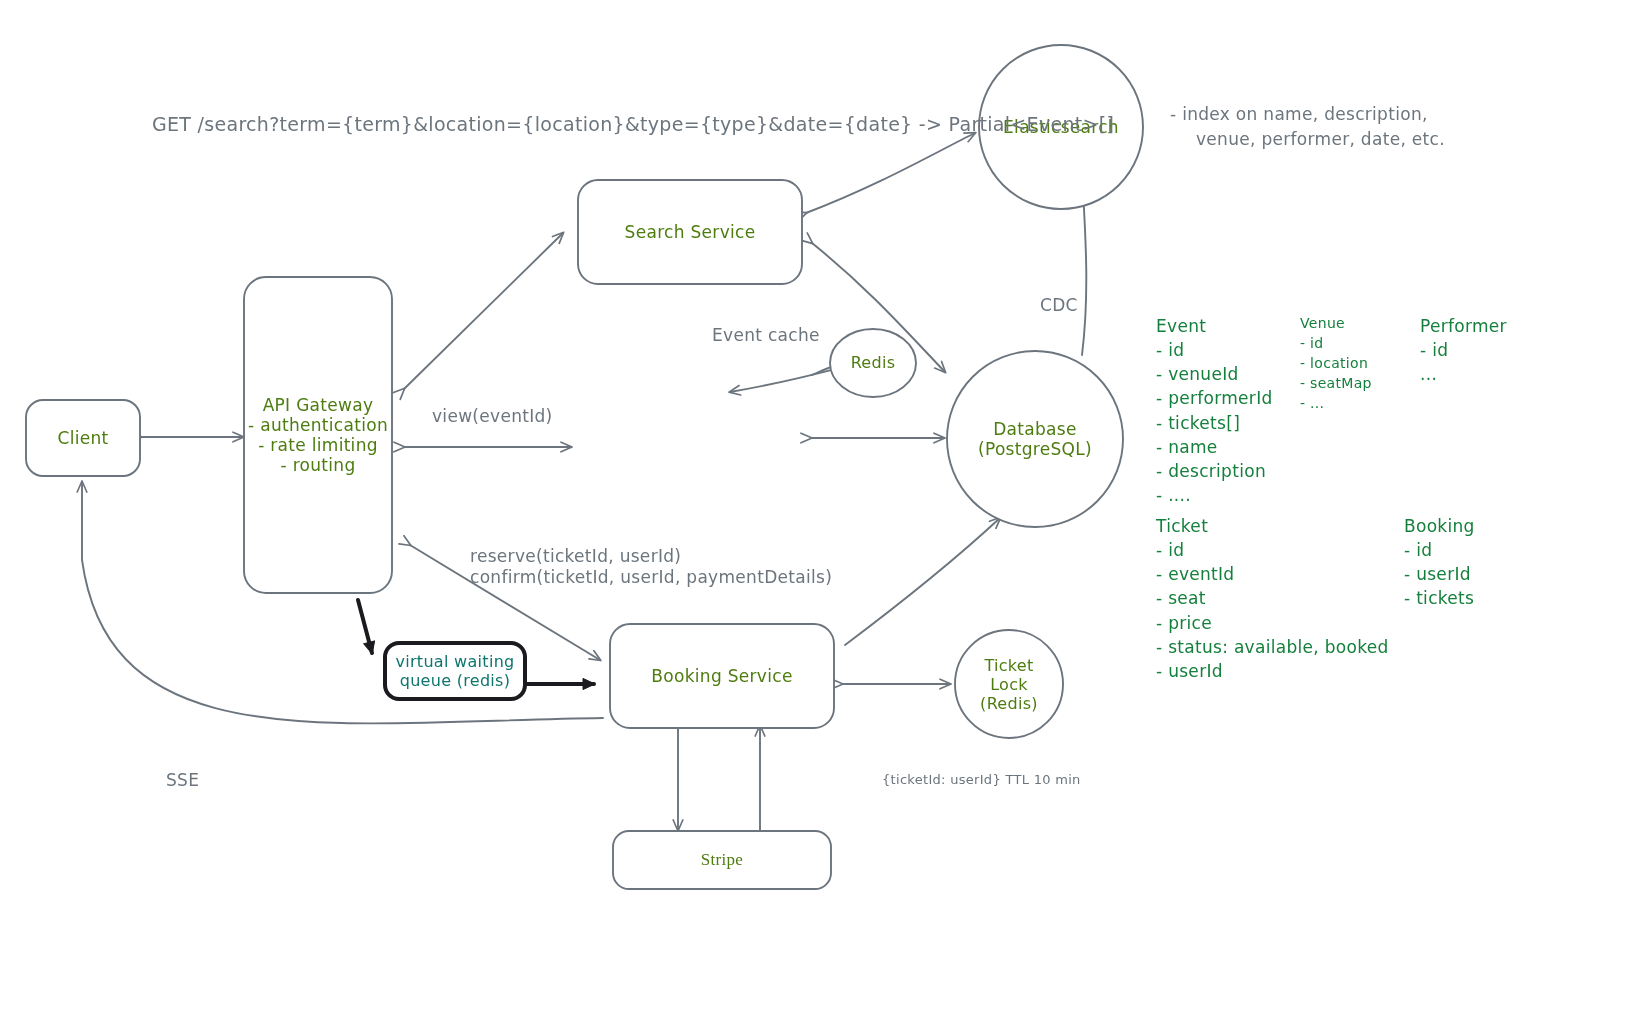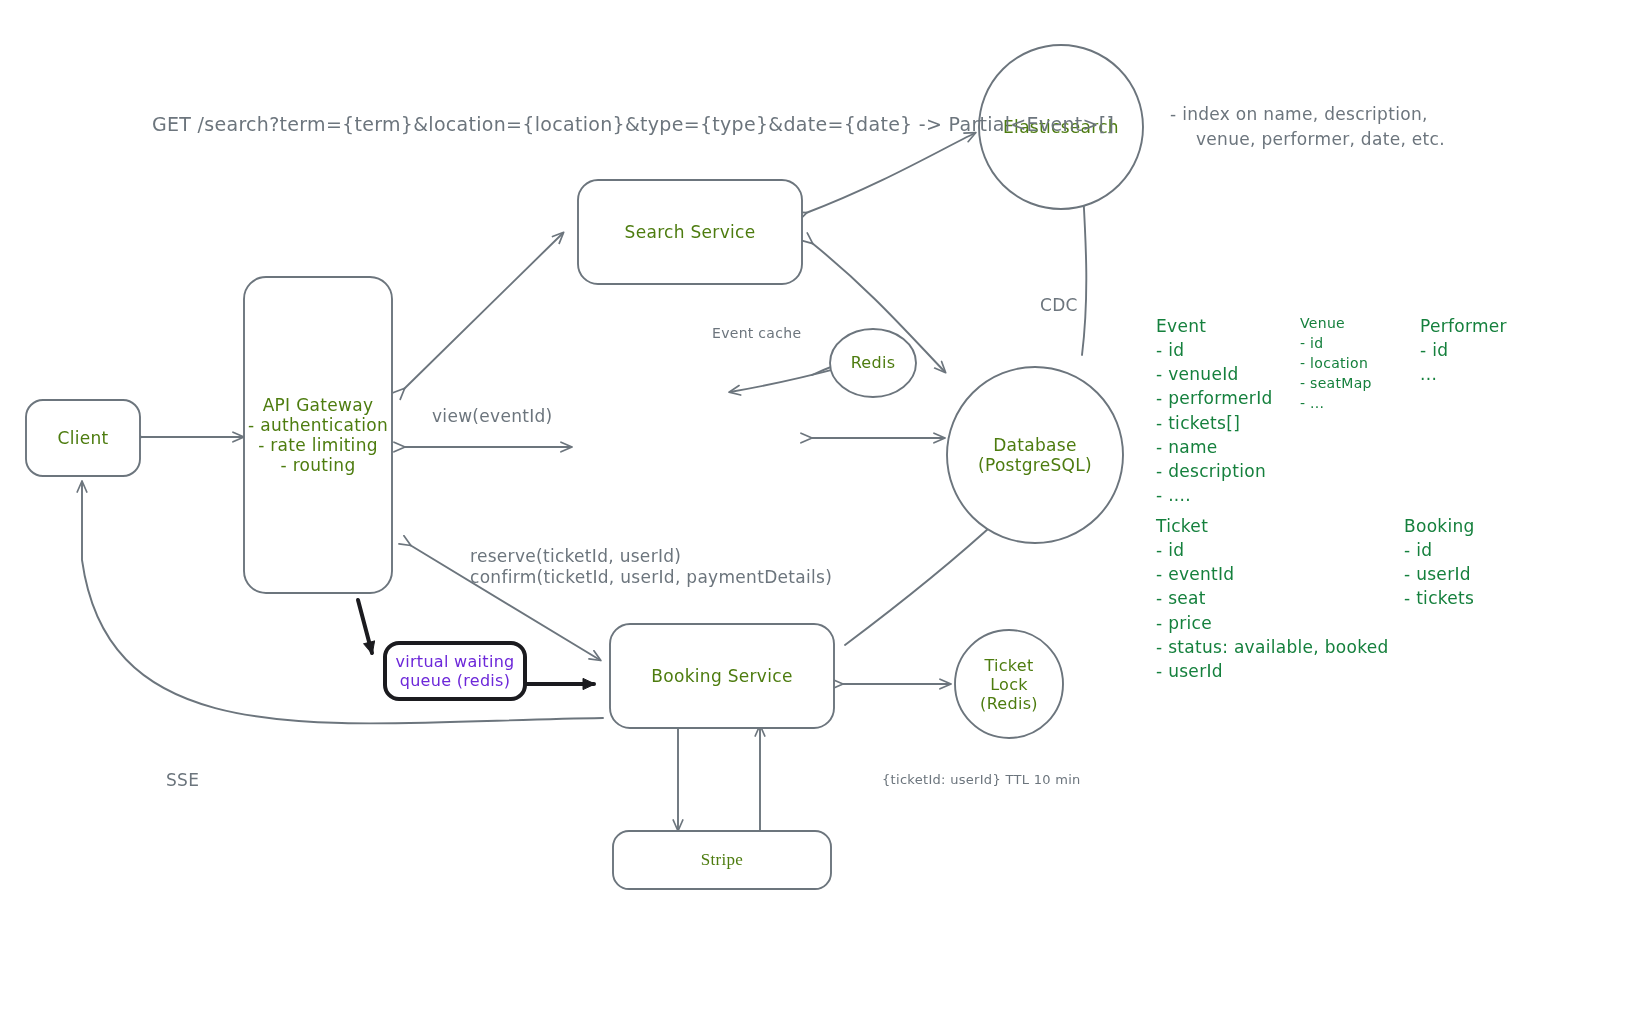--- a/index.html
+++ b/index.html
@@ -110,21 +110,21 @@
     <span class="lbl nodelabel" style="position:relative">Stripe</span>
   </div>
 
   <div class="node" style="left:976px;top:42px;width:170px;height:170px;">
     <svg class="layer" style="width:170px;height:170px;left:0;top:0" viewBox="0 0 170 170">
       <circle cx="85" cy="85" r="82" fill="#fff" stroke="#6c757d" stroke-width="1.9"></circle>
     </svg>
     <span class="lbl nodelabel" style="position:relative">Elasticsearch</span>
   </div>
 
-  <div class="node" style="left:944px;top:364px;width:182px;height:182px;text-align:center;">
+  <div class="node" style="left:944px;top:348px;width:182px;height:182px;text-align:center;">
     <svg class="layer" style="width:182px;height:182px;left:0;top:0" viewBox="0 0 182 182">
       <circle cx="91" cy="91" r="88" fill="#fff" stroke="#6c757d" stroke-width="1.9"></circle>
     </svg>
     <div style="position:relative">
       <div class="nodelabel">Database</div>
       <div class="nodelabel">(PostgreSQL)</div>
     </div>
   </div>
 
   <div class="node" style="left:827px;top:327px;width:92px;height:72px;">
@@ -138,38 +138,38 @@
     <svg class="layer" style="width:114px;height:114px;left:0;top:0" viewBox="0 0 114 114">
       <circle cx="57" cy="57" r="54" fill="#fff" stroke="#6c757d" stroke-width="1.9"></circle>
     </svg>
     <div style="position:relative">
       <div class="small">Ticket</div>
       <div class="small">Lock</div>
       <div class="small">(Redis)</div>
     </div>
   </div>
 
-  <div class="node" style="left:382px;top:640px;width:146px;height:62px;color:#6d28d9;">
+  <div class="node" style="left:382px;top:640px;width:146px;height:62px;color:#0f766e;">
     <svg class="layer" style="width:146px;height:62px;left:0;top:0" viewBox="0 0 146 62">
       <rect x="3" y="3" width="140" height="56" rx="14" ry="14" fill="#fff" stroke="#1b1b1f" stroke-width="4"></rect>
     </svg>
     <div style="position:relative">
       <div class="small">virtual waiting</div>
       <div class="small">queue (redis)</div>
     </div>
   </div>
 
   <div class="txt" style="left:152px;top:113px;font-size:19px;">GET /search?term={term}&amp;location={location}&amp;type={type}&amp;date={date} -&gt; Partial&lt;Event&gt;[]</div>
 
   <div class="txt" style="left:1170px;top:104px;font-size:17px;">- index on name, description,</div>
   <div class="txt" style="left:1196px;top:129px;font-size:17px;">venue, performer, date, etc.</div>
 
   <div class="txt" style="left:1040px;top:251px;font-size:17px;margin-top:44px;">CDC</div>
 
-  <div class="txt" style="left:712px;top:325px;font-size:14px;">Event cache</div>
+  <div class="txt" style="left:712px;top:325px;font-size:17px;">Event cache</div>
 
   <div class="txt" style="left:432px;top:406px;font-size:17px;">view(eventId)</div>
 
   <div class="txt" style="left:470px;top:546px;font-size:17px;">reserve(ticketId, userId)</div>
   <div class="txt" style="left:470px;top:567px;font-size:17px;">confirm(ticketId, userId, paymentDetails)</div>
 
   <div class="txt" style="left:882px;top:772px;font-size:13px;">{ticketId: userId} TTL 10 min</div>
 
   <div class="txt" style="left:166px;top:770px;font-size:17px;">SSE</div>
 

